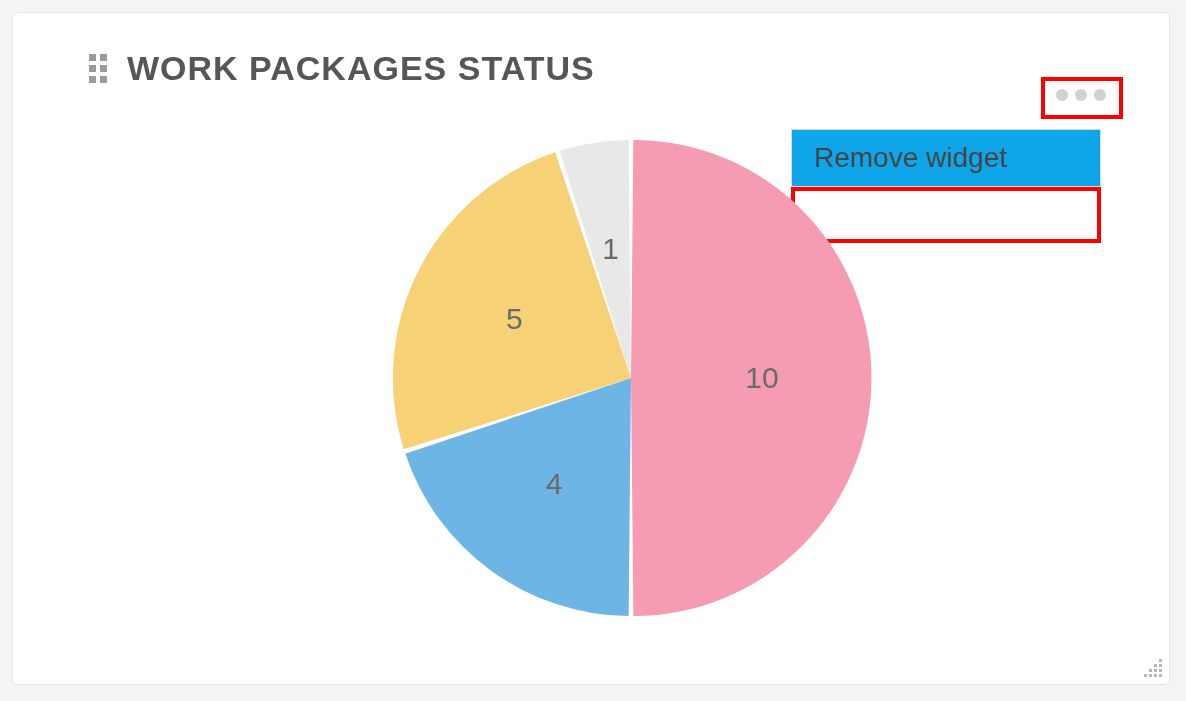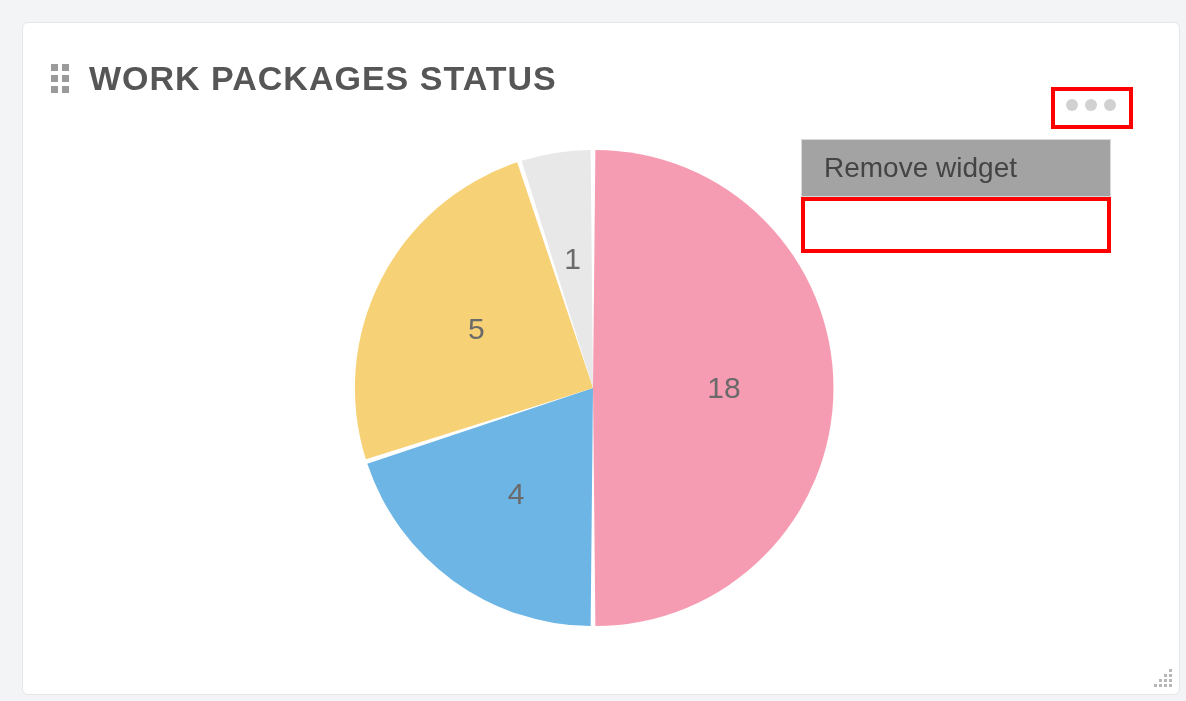--- a/index.html
+++ b/index.html
@@ -9,26 +9,27 @@
     height: 701px;
     background: #f3f4f5;
     font-family: "Segoe UI", "Helvetica Neue", Arial, sans-serif;
     color: #5a5a5a;
     box-sizing: border-box;
   }
   *, *::before, *::after { box-sizing: inherit; }
 
   .widget {
     position: relative;
-    margin: 22px;
+    margin: 12px;
     width: calc(1186px - 28px);
     height: calc(701px - 28px);
     background: #ffffff;
     border: 1px solid #e6e6e6;
     border-radius: 6px;
+    padding-left: 48px;
   }
 
   .widget-header {
     display: flex;
     align-items: center;
     padding: 30px 40px 0 28px;
     height: 80px;
   }
 
   .drag-handle {
@@ -86,21 +87,21 @@
     right: 68px;
     width: 310px;
     height: 56px;
   }
 
   .menu {
     position: absolute;
     top: 116px;
     right: 68px;
     width: 310px;
-    background: #a3a3a3;
+    background: #0ea5e9;
     border: 1px solid #d9d9d9;
     box-shadow: 0 0 0 rgba(0,0,0,0);
   }
   .menu-item {
     padding: 12px 22px;
     font-size: 28px;
     color: #444;
     cursor: pointer;
     white-space: nowrap;
   }
@@ -168,21 +169,21 @@
   <div class="highlight-box highlight-configure"></div>
 
   <div class="chart-area">
     <div class="pie-wrap" id="pie-wrap">
       <svg id="pie-svg" viewBox="-1.05 -1.05 2.1 2.1">
           <path d="M 0 0 L 0.0100 -1.0000 A 1 1 0 0 1 0.0100 1.0000 Z" fill="#f69cb2" stroke="#ffffff" stroke-width="0"></path>
           <path d="M 0 0 L -0.0100 1.0000 A 1 1 0 0 1 -0.9479 0.3185 Z" fill="#6cb5e4" stroke="#ffffff" stroke-width="0"></path>
           <path d="M 0 0 L -0.9541 0.2995 A 1 1 0 0 1 -0.3185 -0.9479 Z" fill="#f7d176" stroke="#ffffff" stroke-width="0"></path>
           <path d="M 0 0 L -0.2995 -0.9541 A 1 1 0 0 1 -0.0100 -1.0000 Z" fill="#e8e8e8" stroke="#ffffff" stroke-width="0"></path>
         </svg>
-    <div class="slice-label" style="left: 380.952px; top: 250px;">18</div><div class="slice-label" style="left: 173.028px; top: 355.943px;">4</div><div class="slice-label" style="left: 133.321px; top: 190.549px;">5</div><div class="slice-label" style="left: 229.515px; top: 120.66px;">1</div></div>
+    <div class="slice-label" style="left: 380.952px; top: 250px;">10</div><div class="slice-label" style="left: 173.028px; top: 355.943px;">4</div><div class="slice-label" style="left: 133.321px; top: 190.549px;">5</div><div class="slice-label" style="left: 229.515px; top: 120.66px;">1</div></div>
   </div>
 
   <div class="resize-handle">
     <svg viewBox="0 0 28 28">
       <g fill="#b7b7b7">
         <rect x="24" y="24" width="3" height="3"></rect>
         <rect x="19" y="24" width="3" height="3"></rect>
         <rect x="14" y="24" width="3" height="3"></rect>
         <rect x="9" y="24" width="3" height="3"></rect>
         <rect x="24" y="19" width="3" height="3"></rect>

